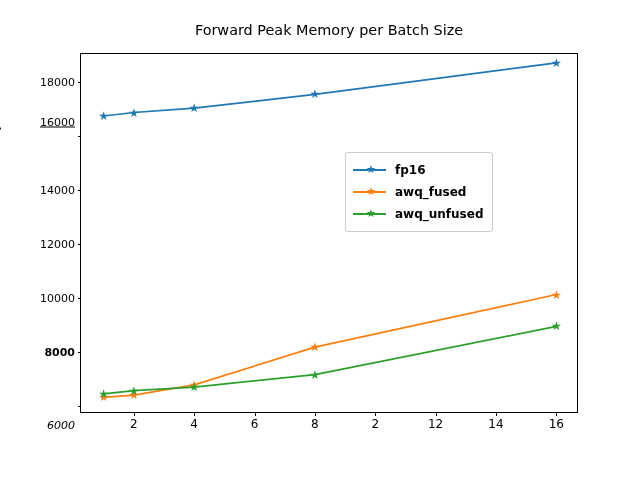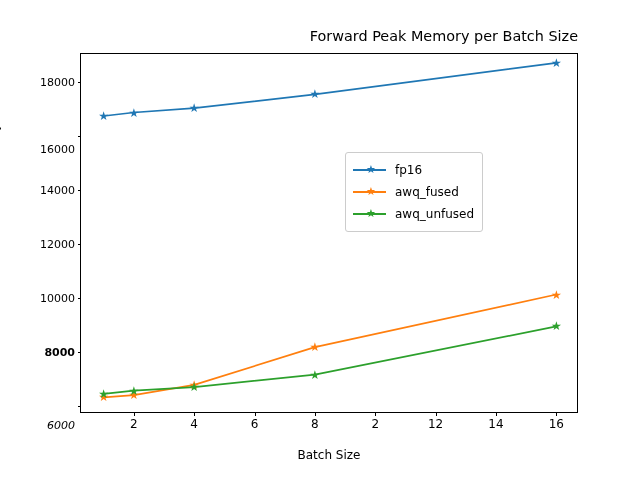--- a/index.html
+++ b/index.html
@@ -5,22 +5,22 @@
   html,body{margin:0;padding:0;}
   body{
     width:640px;height:480px;background:#ffffff;
     font-family:"DejaVu Sans","Liberation Sans",sans-serif;
     overflow:hidden;
   }
   #figure{position:relative;width:640px;height:480px;background:#ffffff;}
 
   
   #chart-title{
-    position:absolute;left:0;top:28px;width:640px;
-    text-align:right;font-size:14.4px;color:#000000;
+    position:absolute;left:0;top:22px;width:640px;
+    text-align:center;font-size:14.4px;color:#000000;
     letter-spacing:0px;
   }
   
   #chart-title{left:80px;width:498px;}
 
   
   #axes{
     position:absolute;left:80px;top:53px;width:498px;height:360px;
     border:1px solid #000000;box-sizing:border-box;background:transparent;
   }
@@ -65,21 +65,21 @@
     box-sizing:border-box;
   }
   .legend-row{display:flex;align-items:center;height:22px;}
   .legend-swatch{position:relative;width:33px;height:12px;margin-right:9px;flex:0 0 auto;}
   .legend-swatch .lline{
     position:absolute;left:0;top:5px;width:33px;height:1.7px;
   }
   .legend-swatch .lstar{
     position:absolute;left:13px;top:1px;font-size:11px;line-height:10px;
   }
-  .legend-label{white-space:nowrap;}
+  .legend-label{white-space:nowrap;font-weight:bold;}
 
   svg.series-svg{position:absolute;left:0;top:0;overflow:visible;}
   .marker-star{font-size:12px;}
 </style>
 </head>
 <body>
 
 <div id="figure">
 
   <div id="chart-title">Forward Peak Memory per Batch Size</div>
@@ -113,21 +113,21 @@
           <div class="yticklabel" style="top: 371px; font-style: italic;">6000</div>
           <div class="ytick" style="top: 297.978px;"></div>
           <div class="yticklabel" style="top: 297.978px; font-weight: bold;">8000</div>
           <div class="ytick" style="top: 244.045px;"></div>
           <div class="yticklabel" style="top: 244.045px;">10000</div>
           <div class="ytick" style="top: 190.112px;"></div>
           <div class="yticklabel" style="top: 190.112px;">12000</div>
           <div class="ytick" style="top: 136.18px;"></div>
           <div class="yticklabel" style="top: 136.18px;">14000</div>
           <div class="ytick" style="top: 82.2472px;"></div>
-          <div class="yticklabel" style="top: 95px;">16000</div>
+          <div class="yticklabel" style="top: 68px; text-decoration: underline;">16000</div>
           <div class="ytick" style="top: 28.3146px;"></div>
           <div class="yticklabel" style="top: 28.3146px;">18000</div>
         </div>
       <div id="xticks-layer">
           <div class="xtick" style="left: 52.8182px;"></div>
           <div class="xticklabel" style="left: 52.8182px;">2</div>
           <div class="xtick" style="left: 113.182px;"></div>
           <div class="xticklabel" style="left: 113.182px;">4</div>
           <div class="xtick" style="left: 173.545px;"></div>
           <div class="xticklabel" style="left: 173.545px;">6</div>
@@ -139,21 +139,20 @@
           <div class="xticklabel" style="left: 354.636px;">12</div>
           <div class="xtick" style="left: 415px;"></div>
           <div class="xticklabel" style="left: 415px;">14</div>
           <div class="xtick" style="left: 475.364px;"></div>
           <div class="xticklabel" style="left: 475.364px;">16</div>
         </div>
     </div>
   </div>
 
   <div id="ylabel">Forward Peak Memory (MB)</div>
-  <div id="xlabel">Batch Size</div>
 
   <div id="legend">
       <div class="legend-row">
         <span class="legend-swatch">
           <span class="lline" style="background: rgb(31, 119, 180);"></span>
           <span class="lstar" style="color: rgb(31, 119, 180);">★</span>
         </span>
         <span class="legend-label">fp16</span>
       </div>
       <div class="legend-row">

